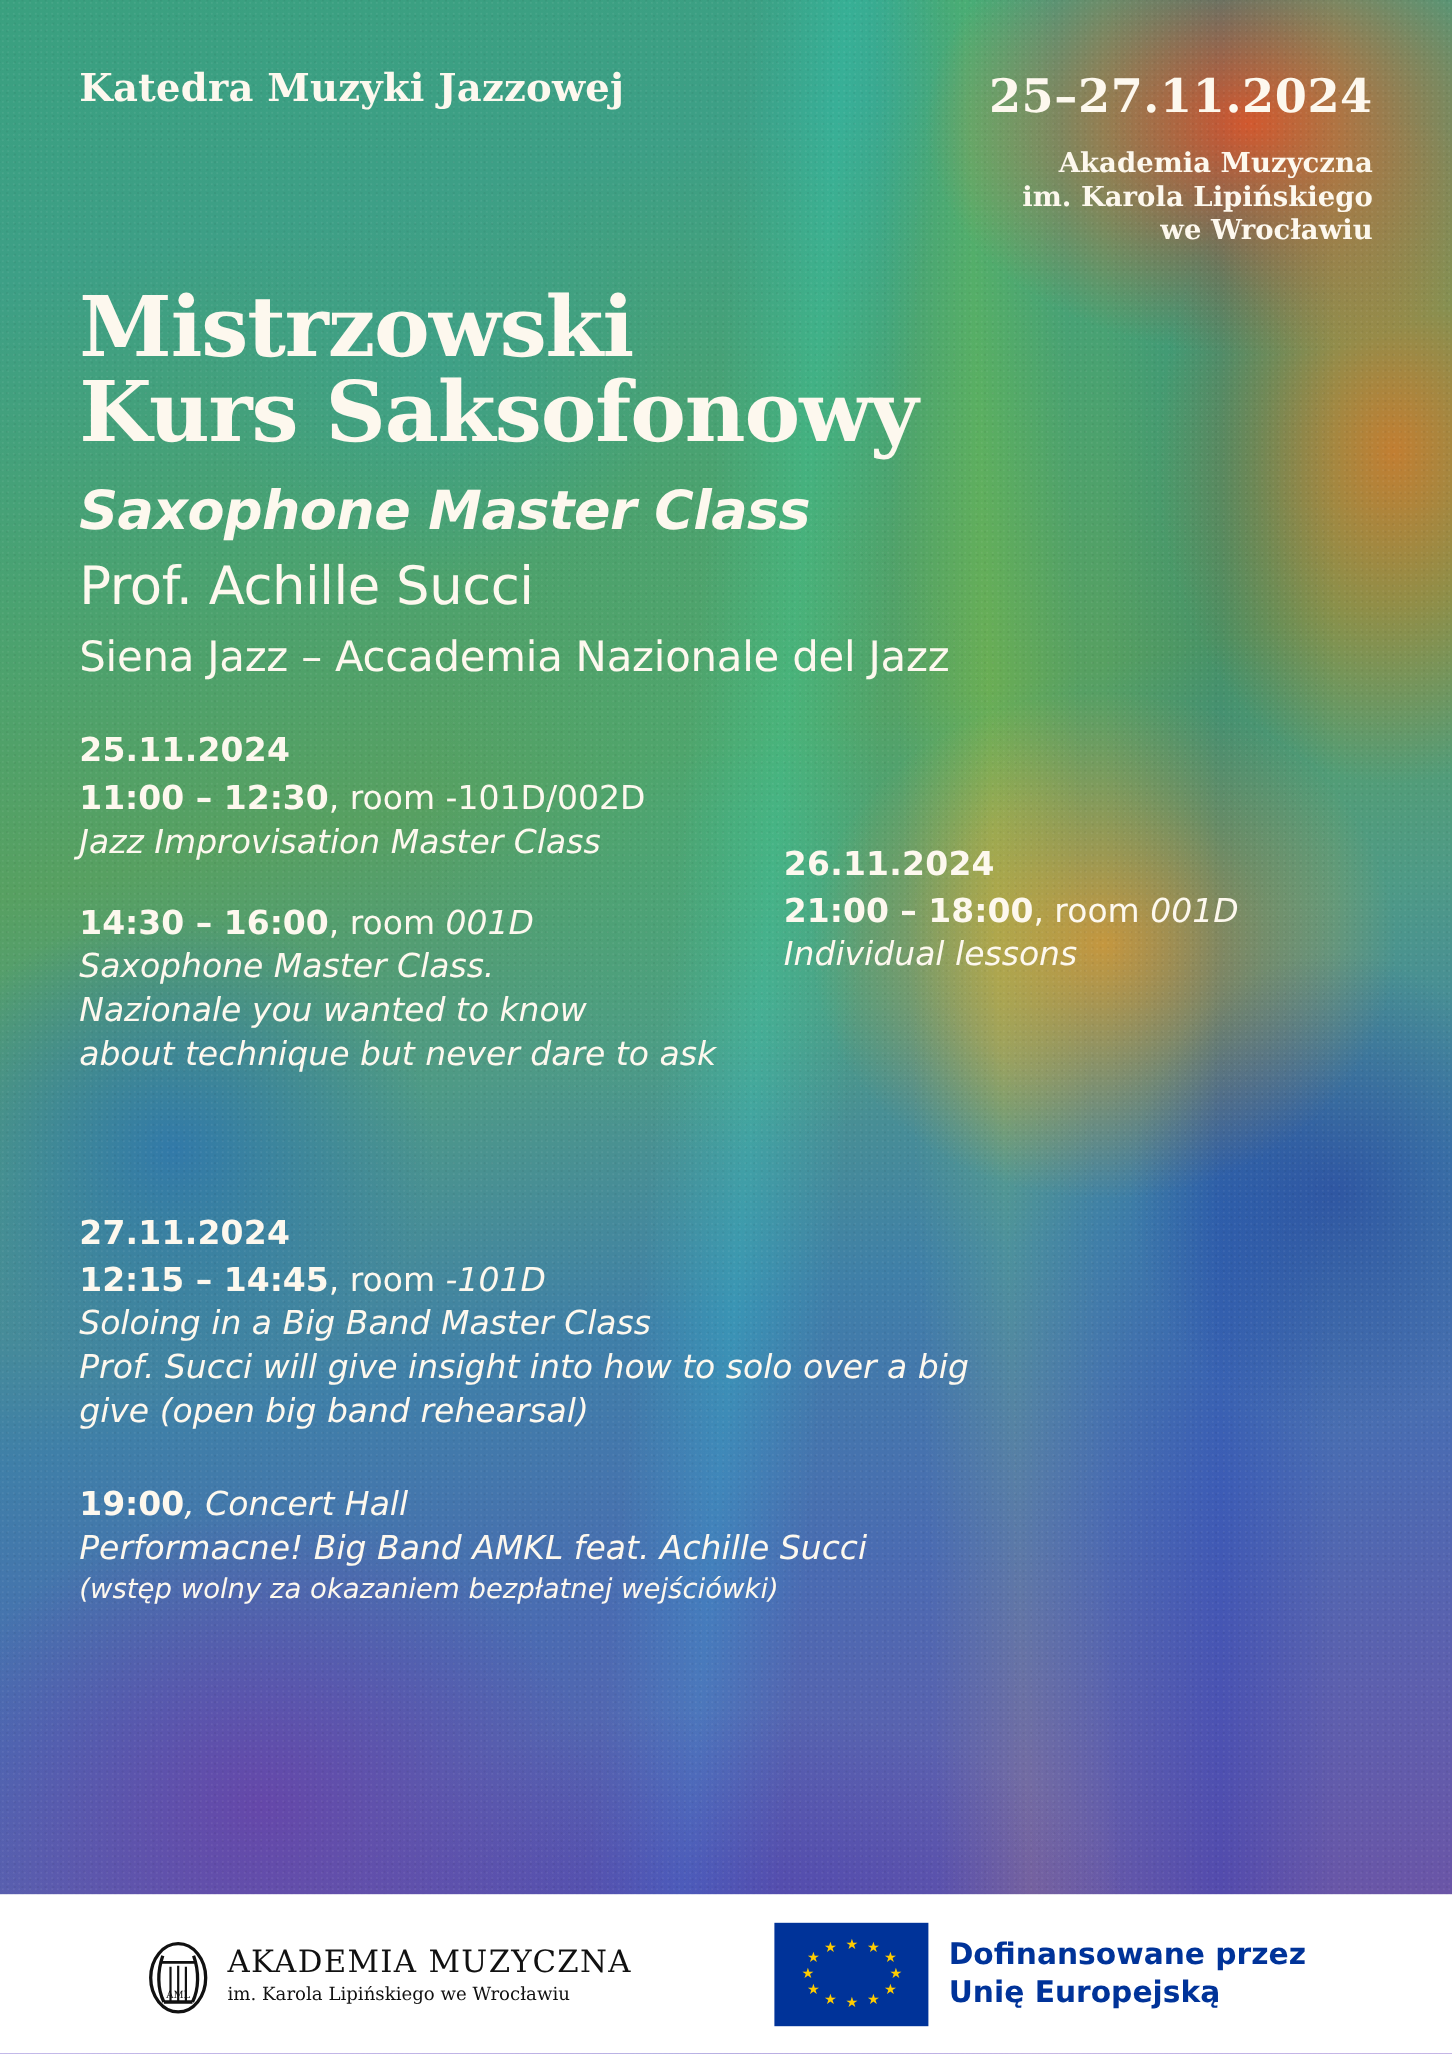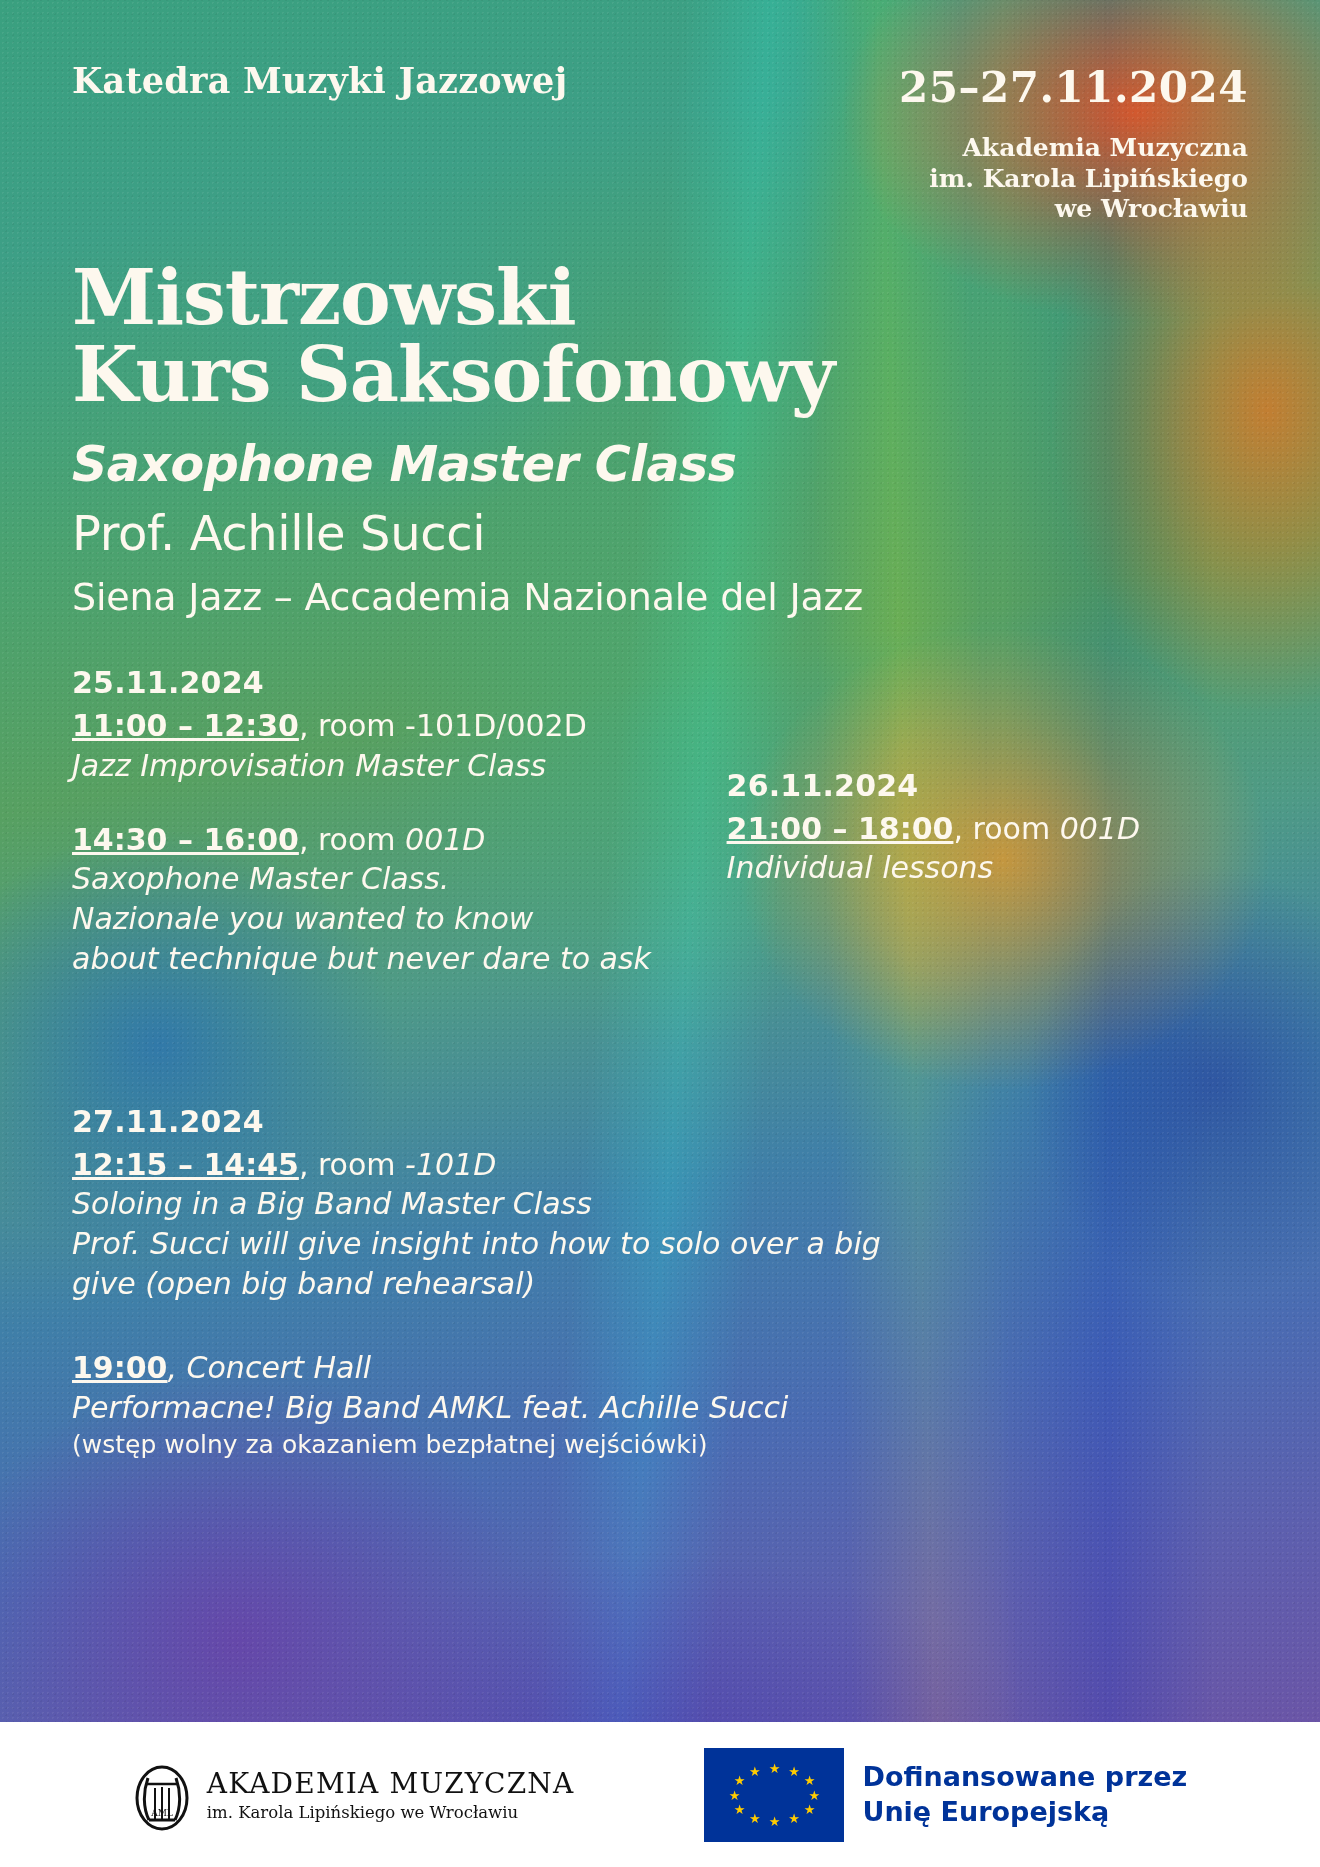--- a/index.html
+++ b/index.html
@@ -130,45 +130,46 @@
 
   
   .schedule { margin-top: 46px; }
 
   .day-head {
     font-weight: bold;
     font-size: 30px;
     letter-spacing: .2px;
   }
   .slot { margin-top: 6px; font-size: 30px; line-height: 1.33; }
-  .slot .time { font-weight: bold; text-decoration: underline; }
+  .slot .time { font-weight: bold; }
   .slot .room-it { font-style: italic; }
   .desc {
     font-style: italic;
     font-size: 30px;
     line-height: 1.33;
   }
 
   .two-col {
     position: relative;
     margin-top: 34px;
     min-height: 230px;
   }
   .col-left { width: 58%; }
   .col-right {
     position: absolute;
-    right: 4px;
+    right: 18px;
     top: -52px;
     width: 44%;
   }
 
   .block-gap { margin-top: 44px; }
   .block-gap-lg { margin-top: 54px; }
 
   .note {
+    font-style: italic;
     font-size: 25px;
     margin-top: 2px;
   }
 
   
   .footer {
     position: absolute;
     left: 0;
     bottom: 0;
     width: 1320px;

